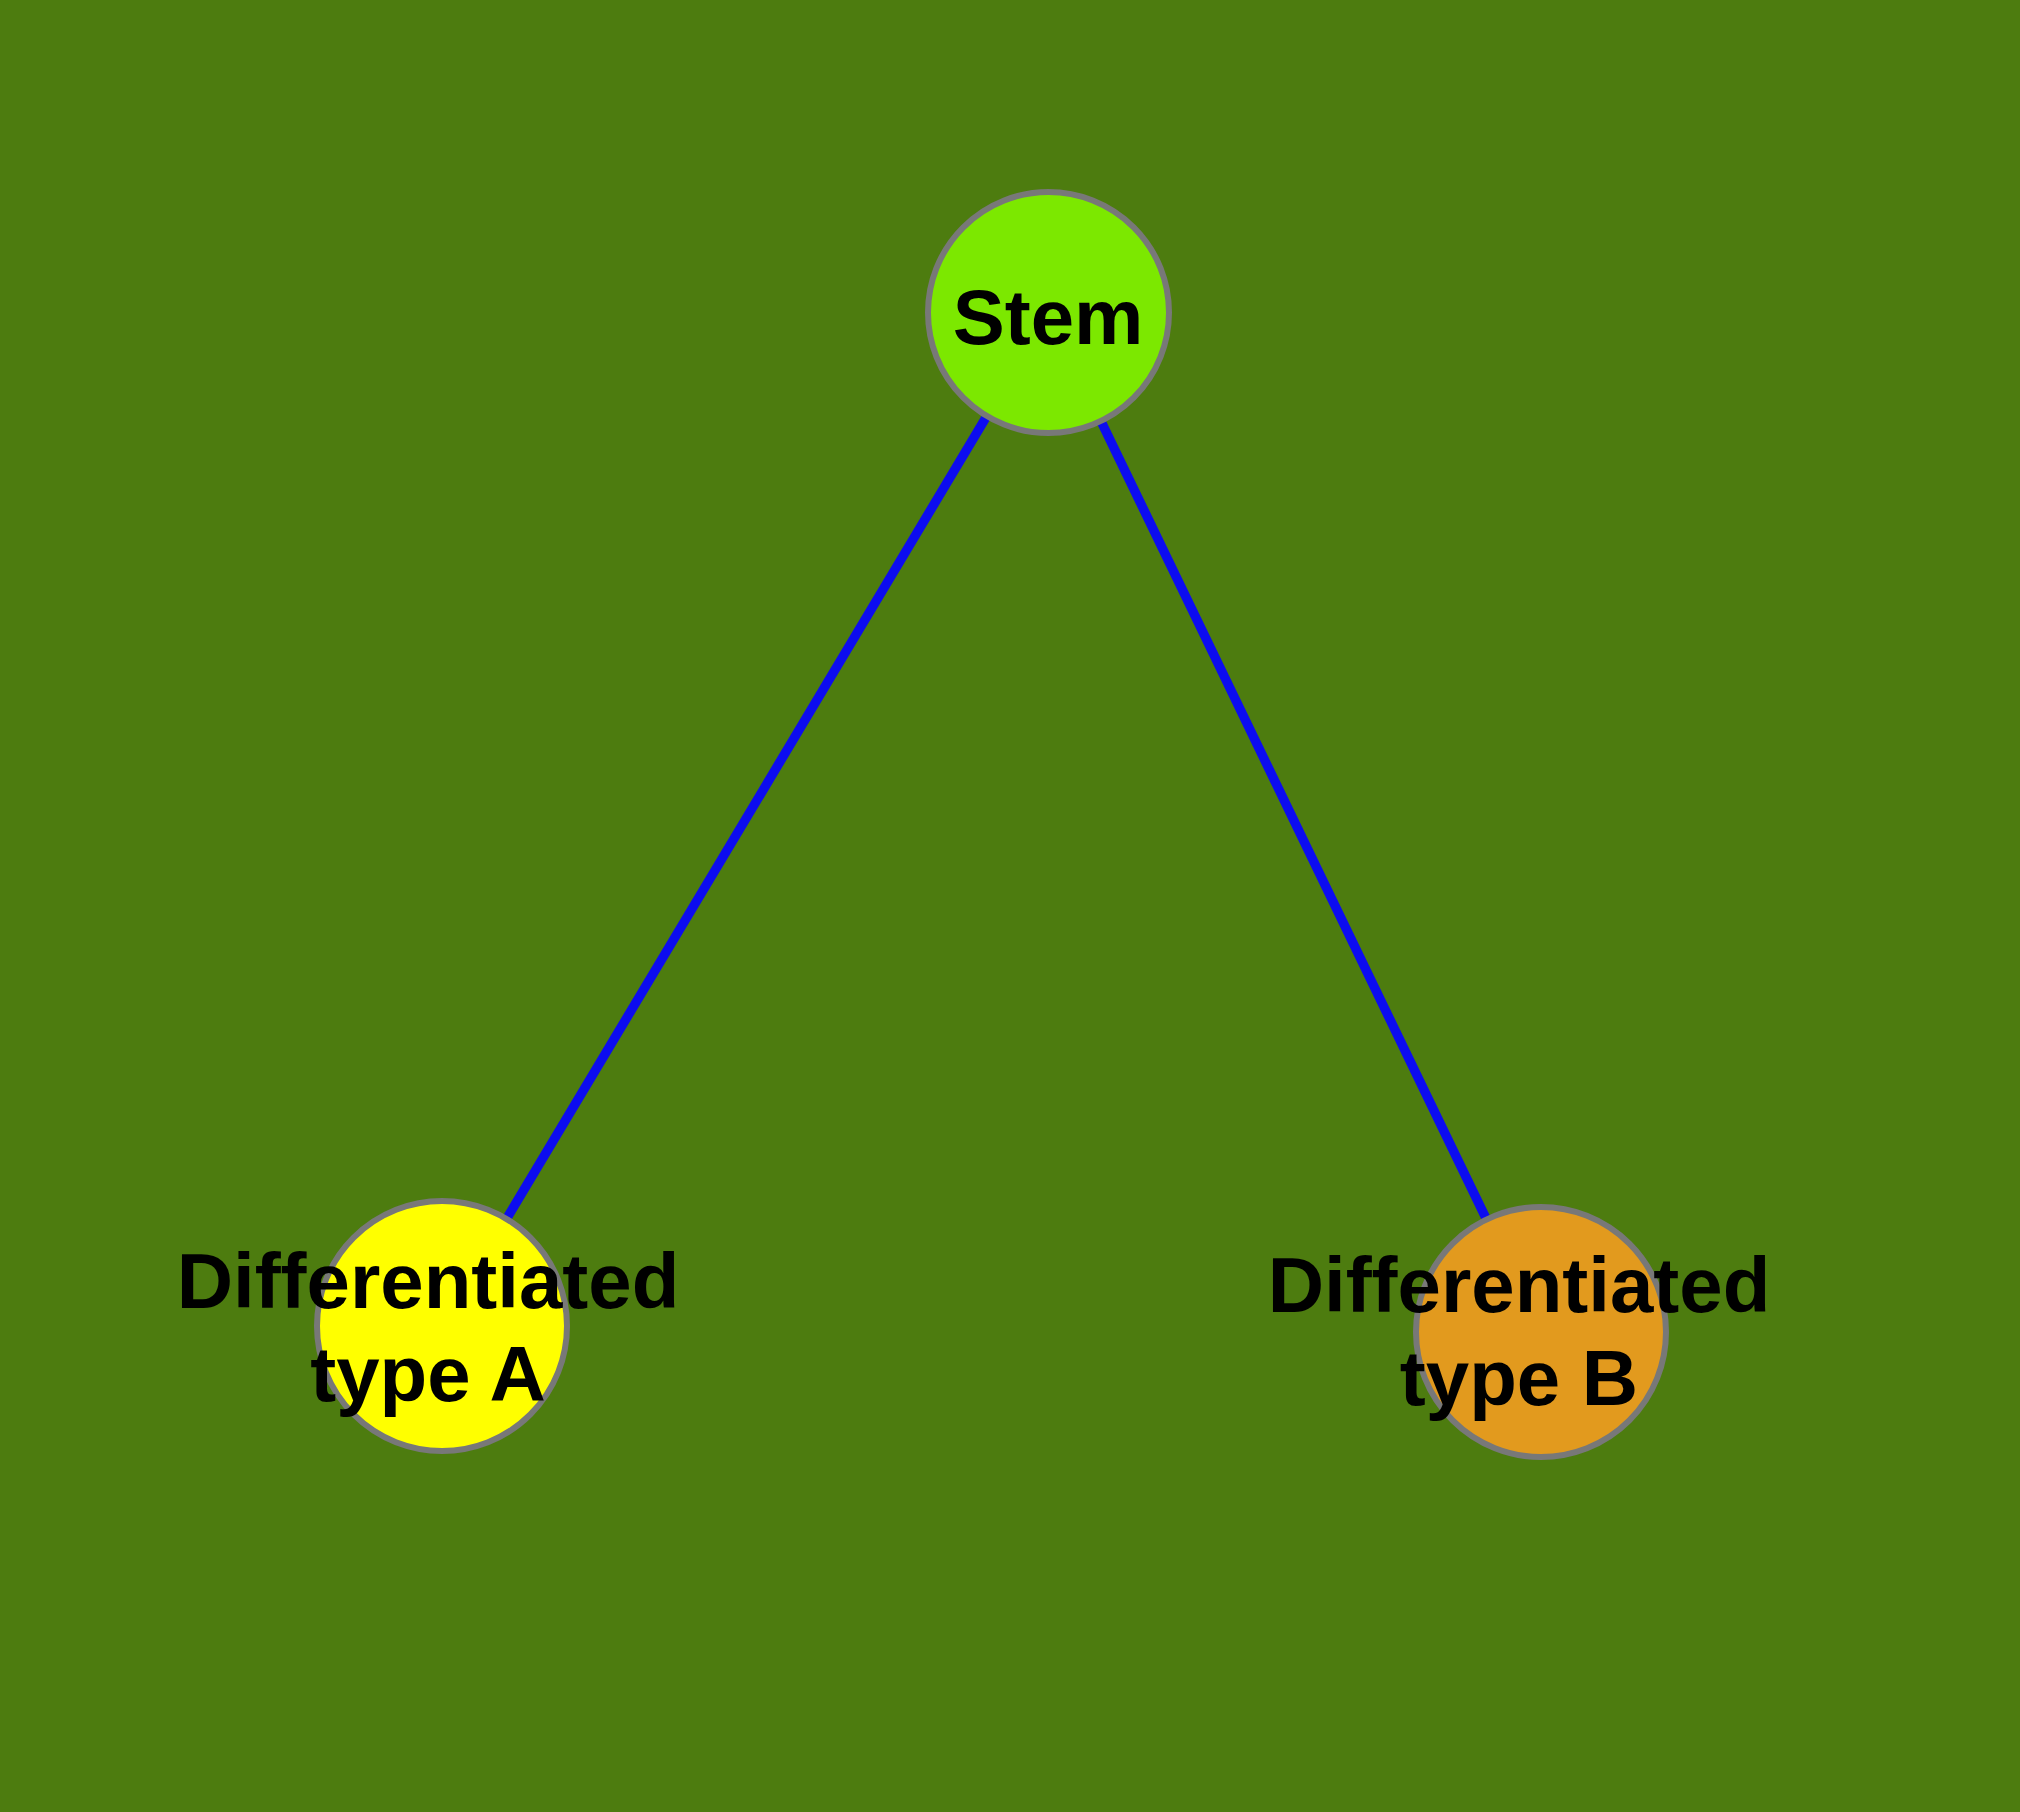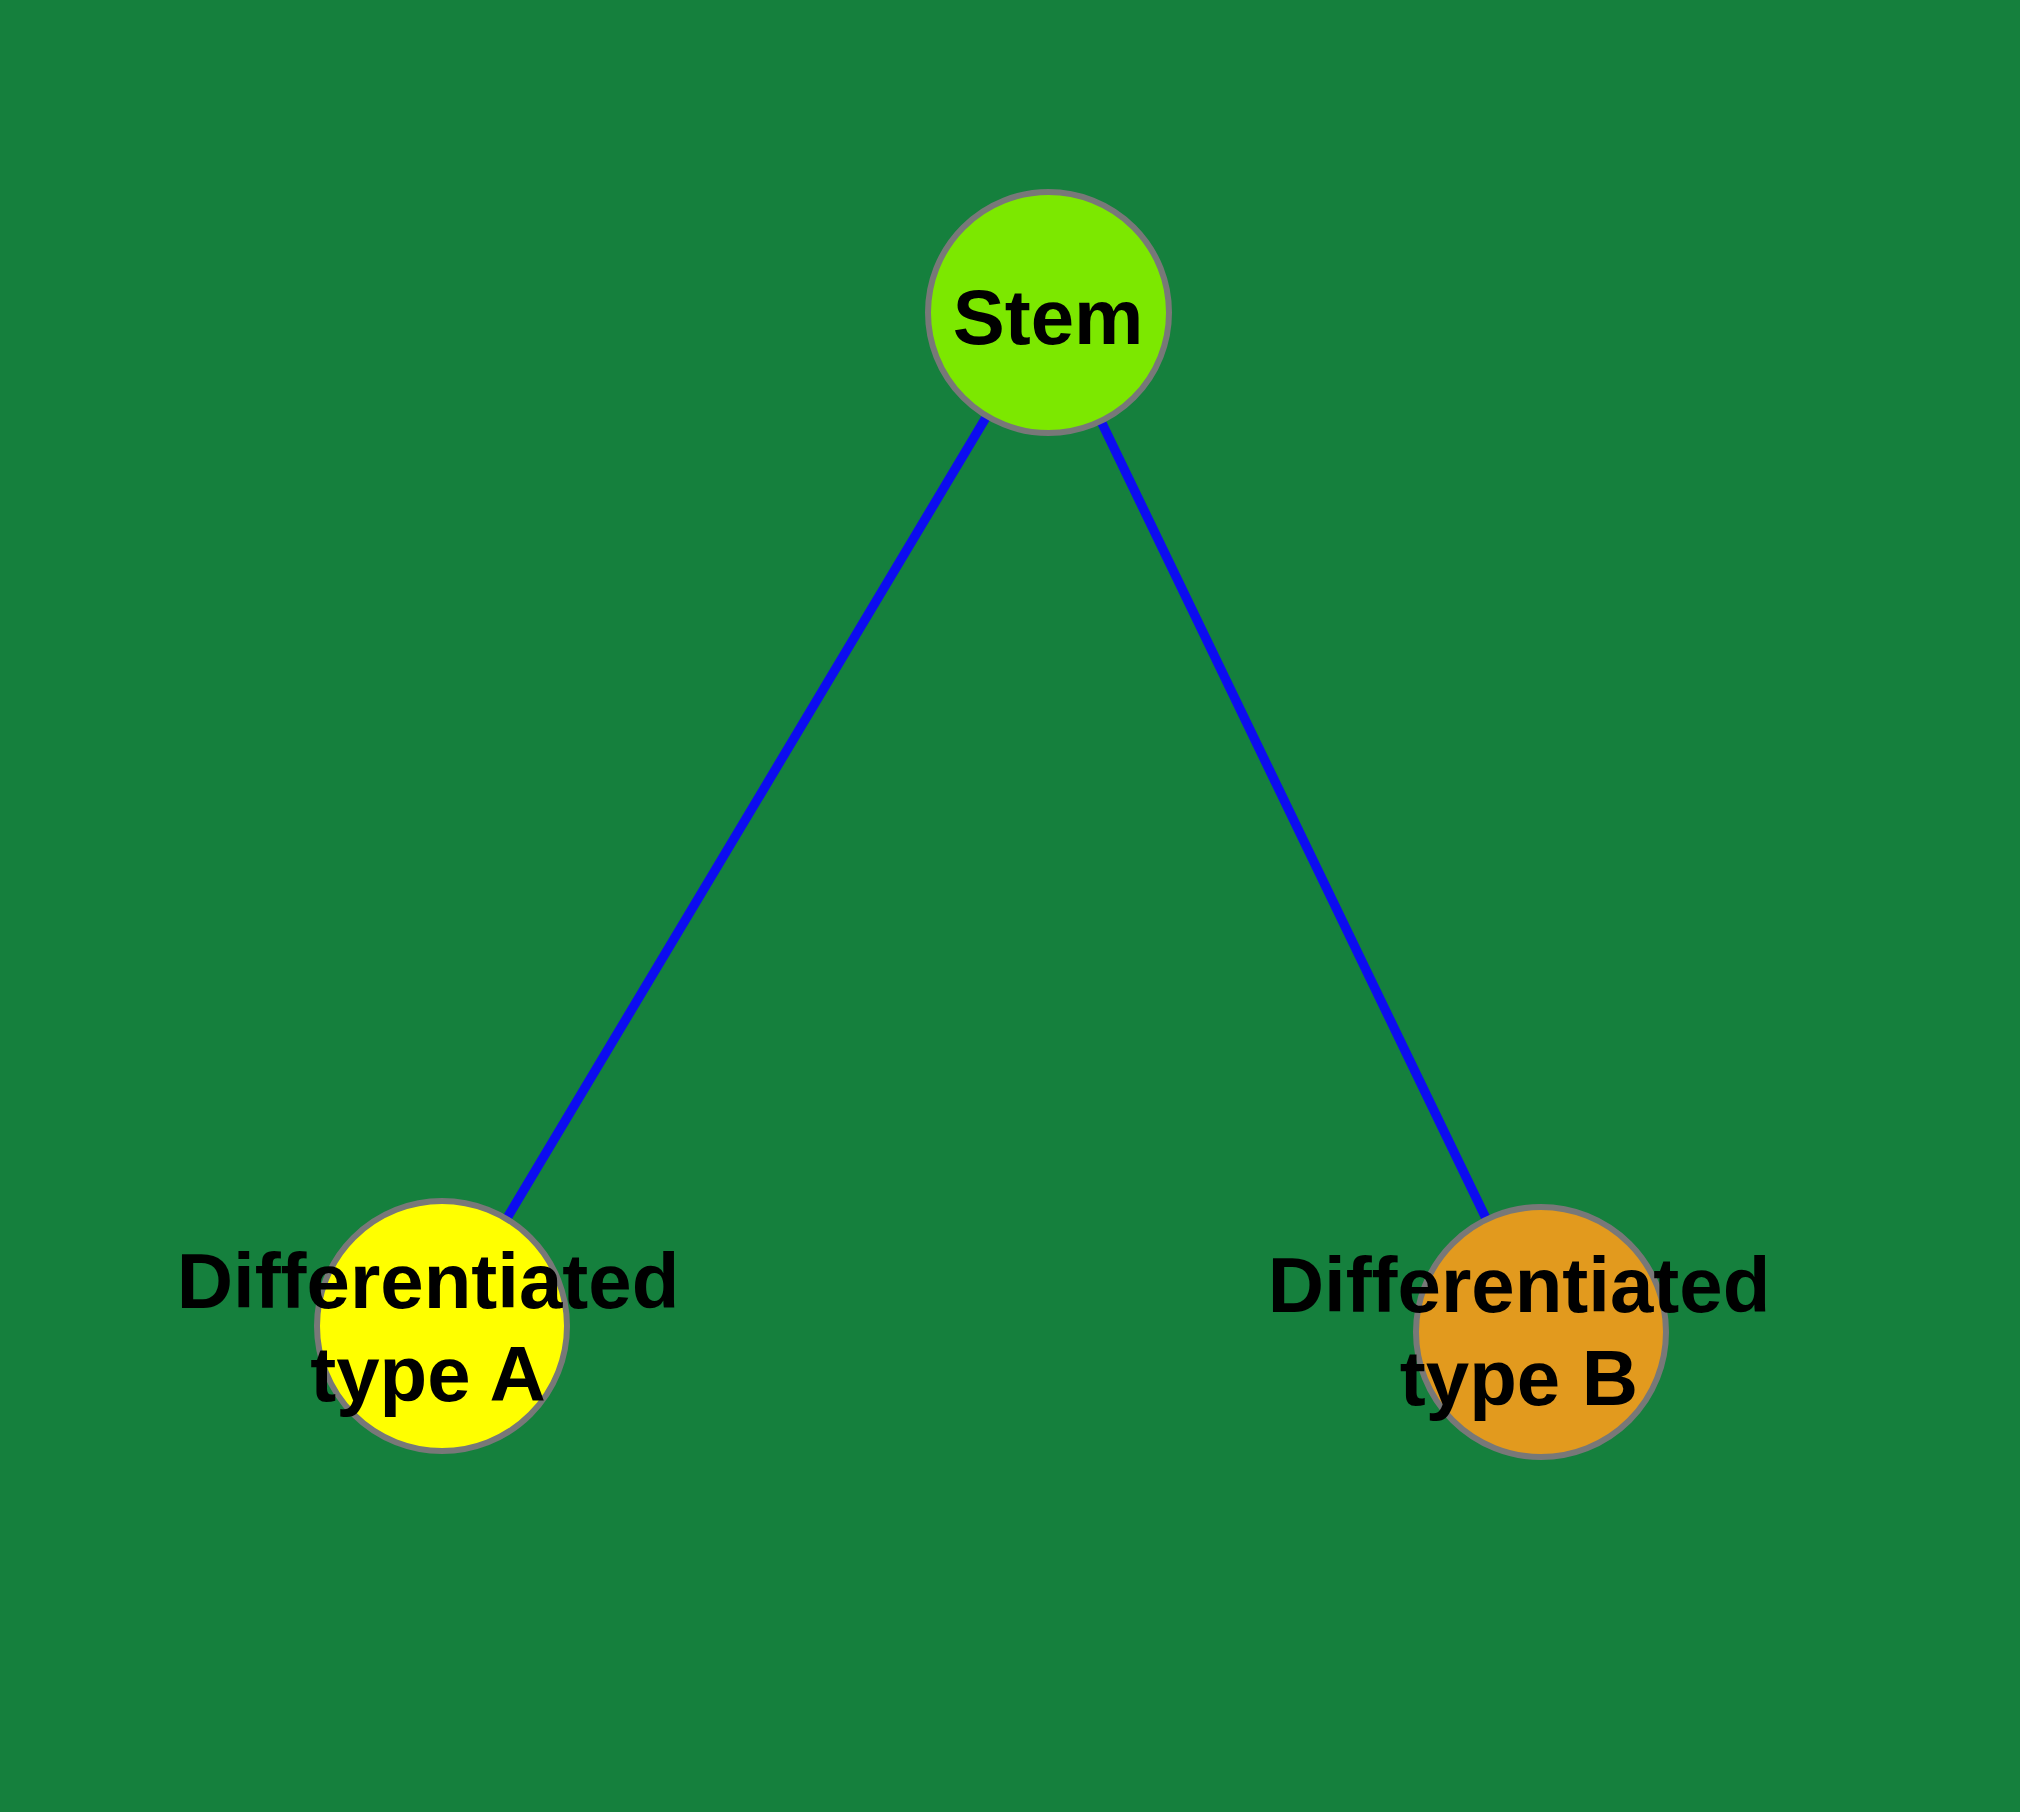--- a/index.html
+++ b/index.html
@@ -35,21 +35,21 @@
     font-weight: bold;
     font-size: 78px;
     line-height: 1.19;
     white-space: pre-line;
     pointer-events: none;
   }
 </style>
 </head>
 <body>
 
-<div class="canvas" style="background: #15803d;">
+<div class="canvas" style="background: #4d7c0f;">
   <svg class="edge-layer" width="2021" height="1812" viewBox="0 0 2384 2138">
       <line x1="1237" y1="369" x2="522" y2="1564" stroke="#0c0cf0" stroke-width="11"></line>
       <line x1="1237" y1="369" x2="1818" y2="1572" stroke="#0c0cf0" stroke-width="11"></line>
     </svg>
   <div>
       <div class="node" style="left: 925px; top: 189px; width: 247px; height: 247px; background: rgb(124, 232, 0); border-width: 6px; border-color: rgb(120, 120, 120);"></div>
       <div class="node-label" style="left: 1048px; top: 317px; color: rgb(0, 0, 0);">Stem</div>
       <div class="node" style="left: 314px; top: 1198px; width: 256px; height: 256px; background: rgb(255, 255, 0); border-width: 6px; border-color: rgb(120, 120, 120);"></div>
       <div class="node-label" style="left: 428px; top: 1328px; color: rgb(0, 0, 0);">Differentiated
 type A</div>

